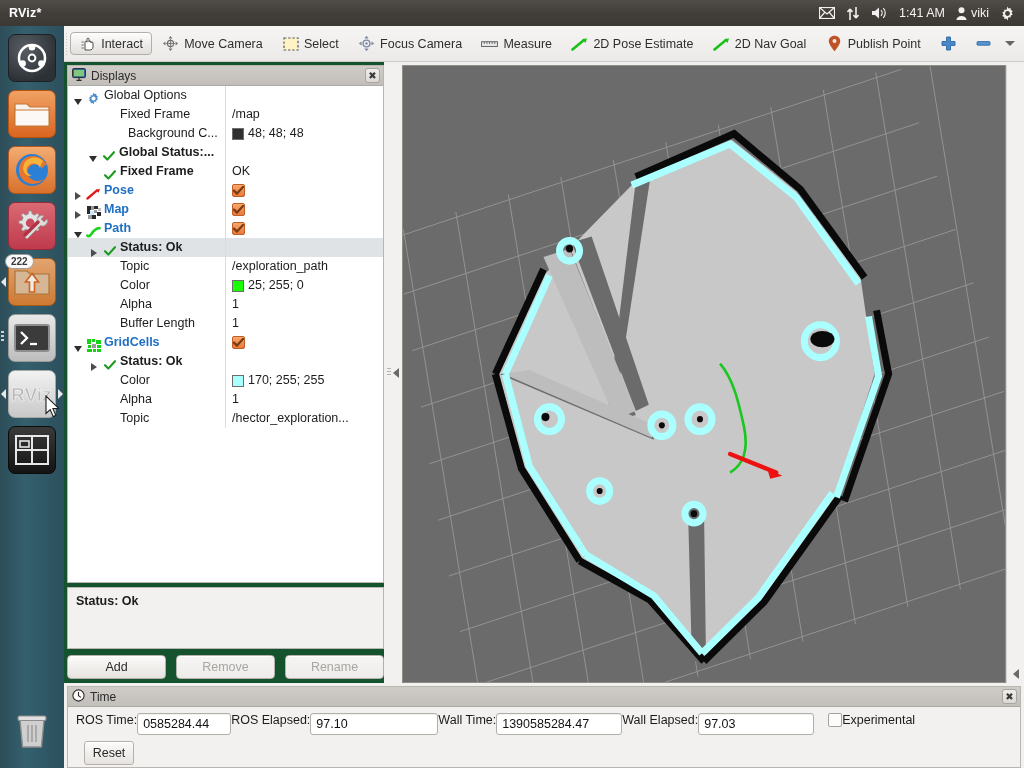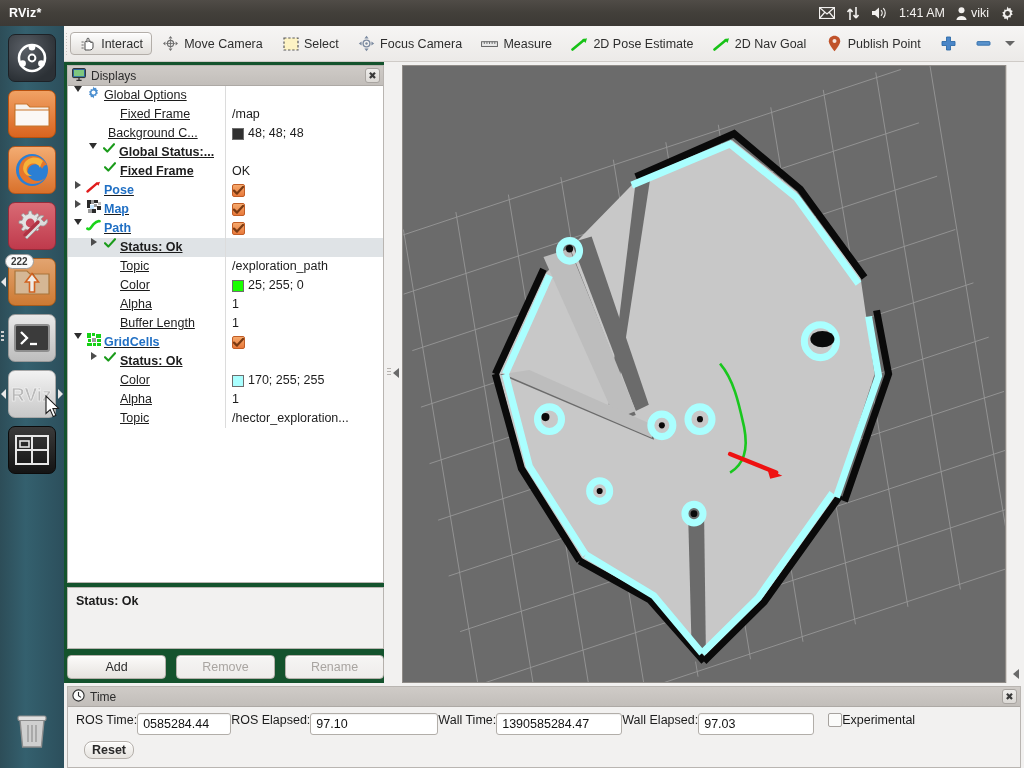--- a/index.html
+++ b/index.html
@@ -143,22 +143,22 @@
     flex:1 1 auto; min-height:0; background:#ffffff;
     position:relative; overflow:hidden;
   }
   #display-tree { width:100%; }
   .trow {
     display:flex; height:19px; align-items:center; font-size:12.5px;
     line-height:19px; color:#1c1c1c;
   }
   .trow.sel { background:#dfe3e6; }
   .tcol-a {
-    width:158px; flex:0 0 158px; display:flex; align-items:flex-start; gap:3px;
-    border-right:1px solid #dcdcdc; height:19px; overflow:hidden; padding-right:2px;text-decoration:underline;
+    width:158px; flex:0 0 158px; display:flex; align-items:flex-end; gap:3px;
+    border-right:1px solid #dcdcdc; height:19px; overflow:hidden; padding-right:2px;
   }
   .tcol-b { flex:1 1 auto; display:flex; align-items:center; gap:4px; padding-left:6px; overflow:hidden; white-space:nowrap; }
   .twist {
     width:11px; flex:0 0 11px; display:flex; align-items:center; justify-content:center;
   }
   .twist .tri-r { width:0;height:0;border-top:4px solid transparent;border-bottom:4px solid transparent;border-left:6px solid #4c4c4c; }
   .twist .tri-d { width:0;height:0;border-left:4px solid transparent;border-right:4px solid transparent;border-top:6px solid #2e2e2e; }
   .ticon { width:15px; flex:0 0 15px; display:flex; align-items:center; justify-content:center; }
   .tlabel { white-space:nowrap; overflow:hidden; text-overflow:ellipsis; }
   .tlabel.disp { color:#1f6fc4; font-weight:bold; }
@@ -216,25 +216,24 @@
   .time-row { display:flex; }
   .tlbl { font-size:12.5px; color:#1c1c1c; }
   .tinput {
     height:22px; border:1px solid #b2aea9; border-radius:3px; background:#ffffff;
     font-size:12.5px; color:#111; display:flex; align-items:center; padding:0 5px;
     box-shadow: inset 0 1px 1px rgba(0,0,0,.06);
   }
   .chk-box { width:14px;height:14px;border:1px solid #a6a29e;border-radius:2px;background:#fbfbfa; }
   #reset-row { padding:6px 0 0 8px; }
   .reset-btn {
-    width:50px;height:18px; border:1px solid #b5b0ab; border-radius:8px;
+    width:50px;height:24px; border:1px solid #b5b0ab; border-radius:3px;
     background:linear-gradient(to bottom,#fcfbfa,#e6e3df);
     display:flex;align-items:center;justify-content:center; font-size:12.5px;
     box-shadow: inset 0 1px 0 #ffffff;
-    font-weight: bold;
   }
 
   
   #cursor { position:absolute; left:45px; top:395px; width:16px; height:24px; pointer-events:none; }
 </style>
 </head>
 <body>
 
 <div id="top-panel">
   <span class="app-title">RViz*</span>
@@ -518,21 +517,21 @@
                 <div class="tcol-a" style="padding-left:20px">
                   <span class="twist"></span>
                   <span class="ticon"></span>
                   <span class="tlabel">Fixed Frame</span>
                 </div>
                 <div class="tcol-b">
                   <span>/map</span>
                 </div>
               </div>
               <div class="trow">
-                <div class="tcol-a" style="padding-left:8px">
+                <div class="tcol-a" style="padding-left:28px">
                   <span class="twist"></span>
                   <span class="ticon"></span>
                   <span class="tlabel">Background C...</span>
                 </div>
                 <div class="tcol-b">
                   <span class="swatch" style="background:#303030"></span>
                   <span>48; 48; 48</span>
                 </div>
               </div>
               <div class="trow">

